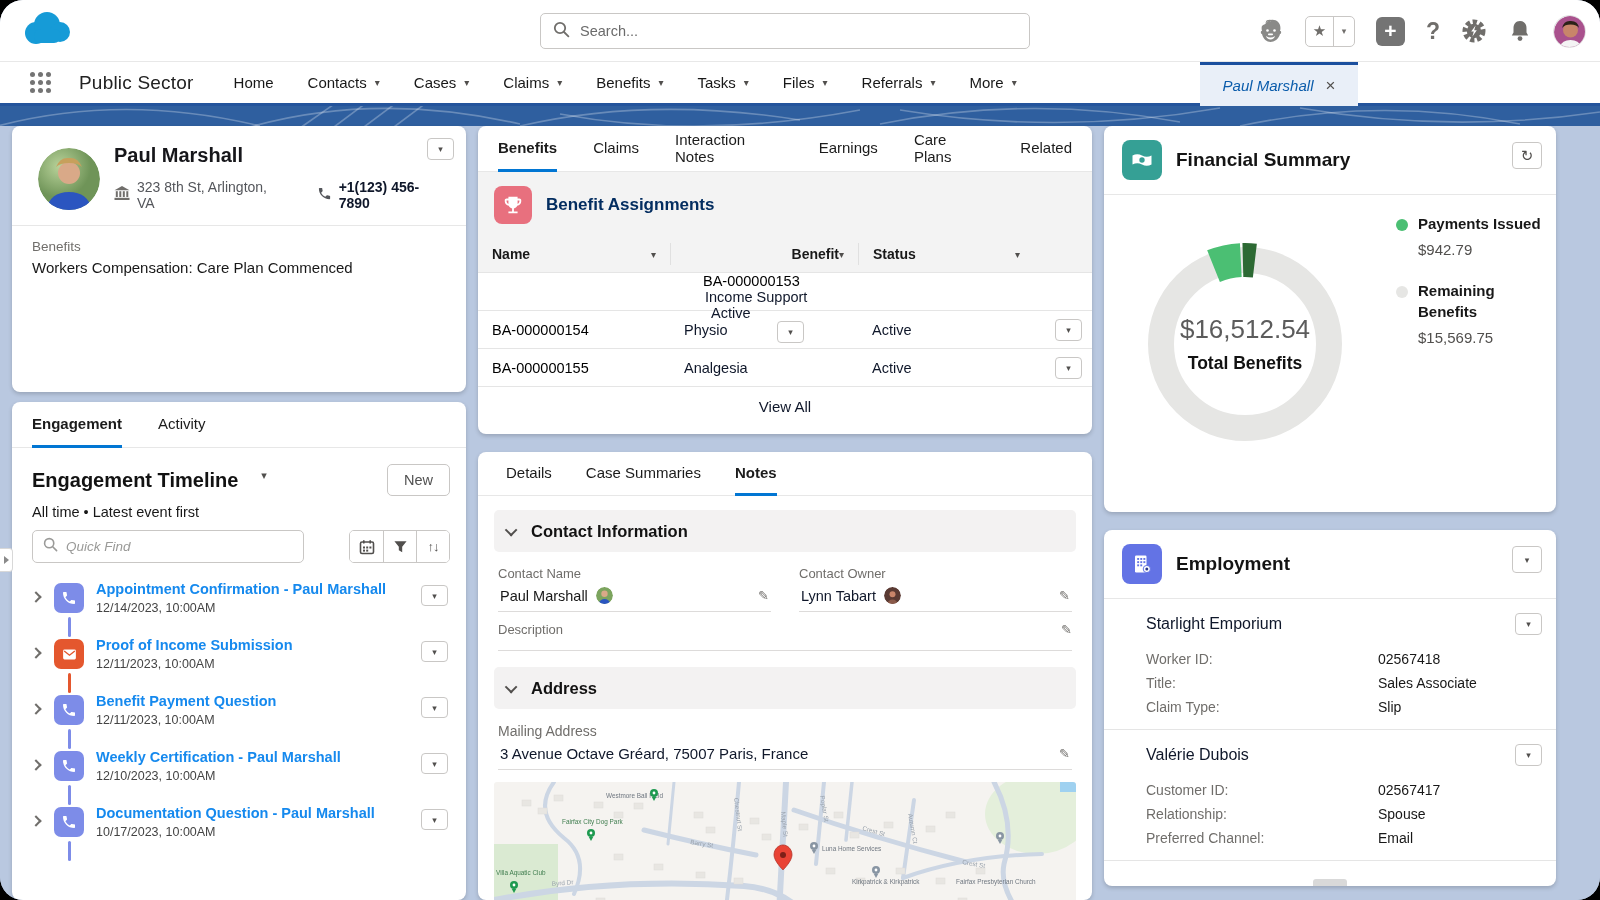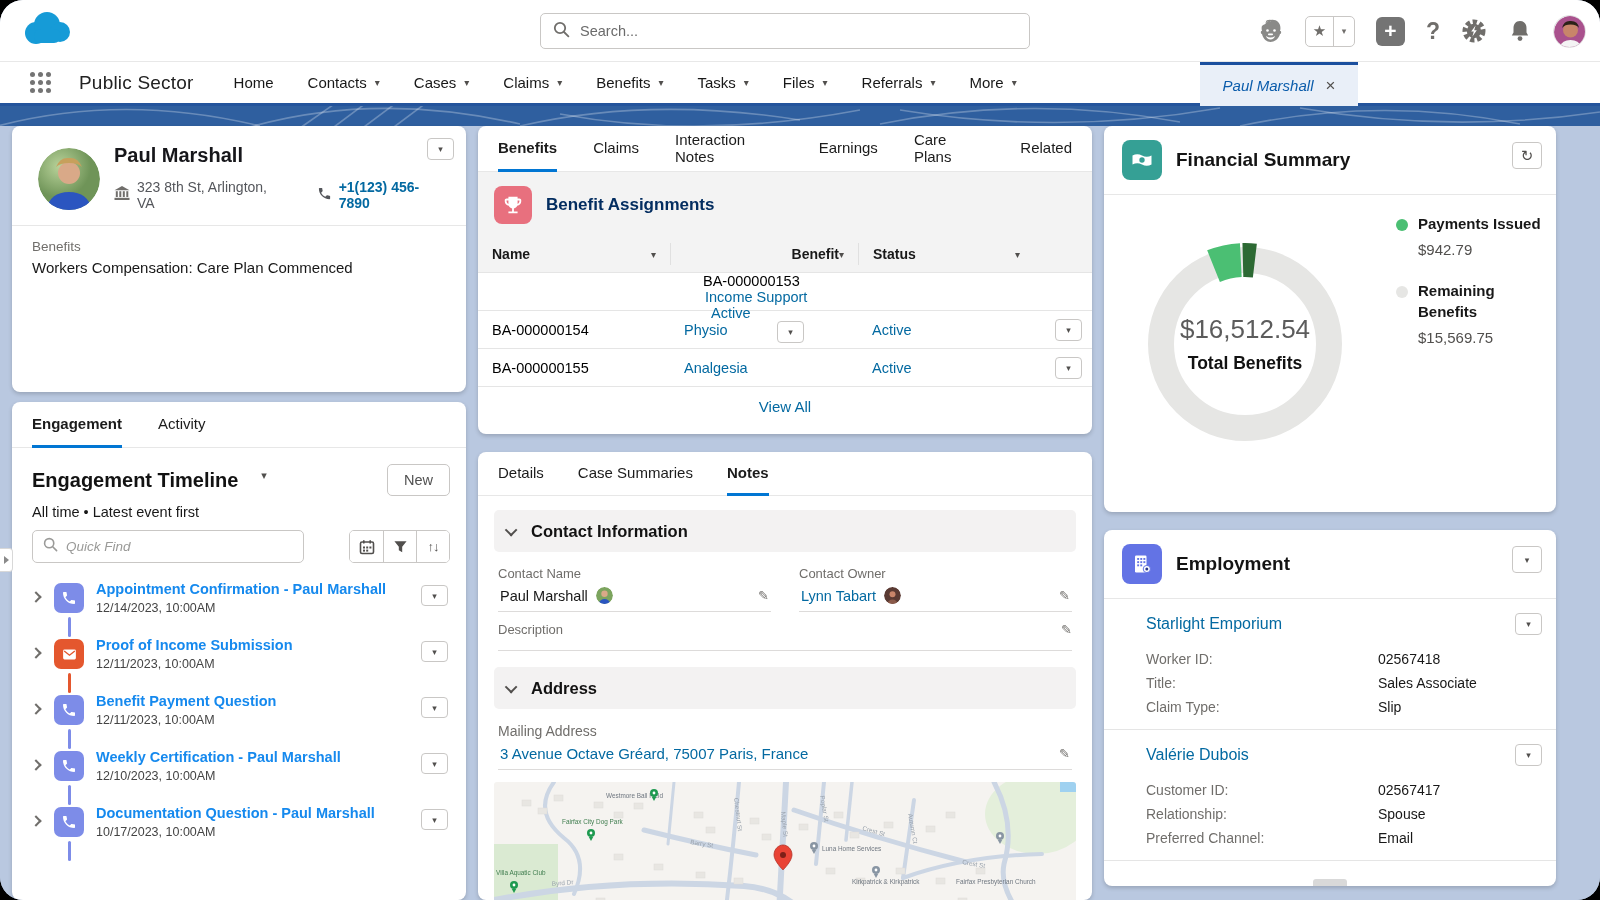--- a/index.html
+++ b/index.html
@@ -92,26 +92,26 @@
   .ba-title-row { display:flex; align-items:center; gap:14px; padding:14px 16px 12px; }
   .tile-icon { width:38px; height:38px; border-radius:8px; display:flex; align-items:center; justify-content:center; }
   .ba-title { font-size:17px; font-weight:bold; color:#032d60; }
   .ba-table { width:100%; }
   .ba-thead { display:flex; background:#f3f3f3; height:36px; align-items:center; font-size:14px; font-weight:bold; color:#181818; }
   .ba-th { display:flex; align-items:center; justify-content:space-between; padding:0 14px; height:22px; border-left:1px solid #e0e0e0; }
   .ba-th:first-child { border-left:none; }
   .col-name { width:192px;gap:31px; } .col-benefit { width:188px;justify-content:flex-end; } .col-status { width:176px; } .col-act { width:58px; border-left:none!important; }
   .ba-row { display:flex; align-items:center; height:38px; border-top:1px solid #e5e5e5; font-size:14.5px; }
   .ba-cell { padding:0 14px; }
-  .link { color:#0369a1; cursor:pointer; text-decoration:none; }
+  .link { color:#0f172a; cursor:pointer; text-decoration:none; }
   .ba-row .col-act { display:flex; justify-content:flex-end; padding-right:10px; }
   .view-all { border-top:1px solid #e5e5e5; height:40px; display:flex; align-items:center; justify-content:center; font-size:15px; }
 
   .notes-card { left:478px; top:452px; width:614px; height:448px; }
-  .tab-row2 { display:flex; gap:34px; padding:0 20px; height:44px; align-items:stretch; border-bottom:1px solid #e7e7e7; }
+  .tab-row2 { display:flex; gap:34px; padding:0 28px; height:44px; align-items:stretch; border-bottom:1px solid #e7e7e7; }
   .notes-body { padding:14px 16px 0; }
   .sec-bar { background:#f3f2f2; border-radius:5px; height:42px; display:flex; align-items:center; gap:14px; padding:0 14px; cursor:pointer; }
   .sec-chev { width:9px; height:9px; border-left:2px solid #514f4d; border-bottom:2px solid #514f4d; transform:rotate(-45deg) translateY(-2px); }
   .sec-title { font-size:16.5px; font-weight:bold; color:#121212; }
   .fields { display:flex; gap:28px; padding:14px 4px 0; }
   .field { width:292px; }
   .f-label { font-size:13px; color:#706e6b; }
   .f-value { display:flex; align-items:center; gap:8px; font-size:14.5px; color:#181818; border-bottom:1px solid #dddbda; padding:6px 2px 7px; }
   .f-value .pencil { margin-left:auto; color:#706e6b; font-size:13px; cursor:pointer; }
   .field.wide { width:100%; }

